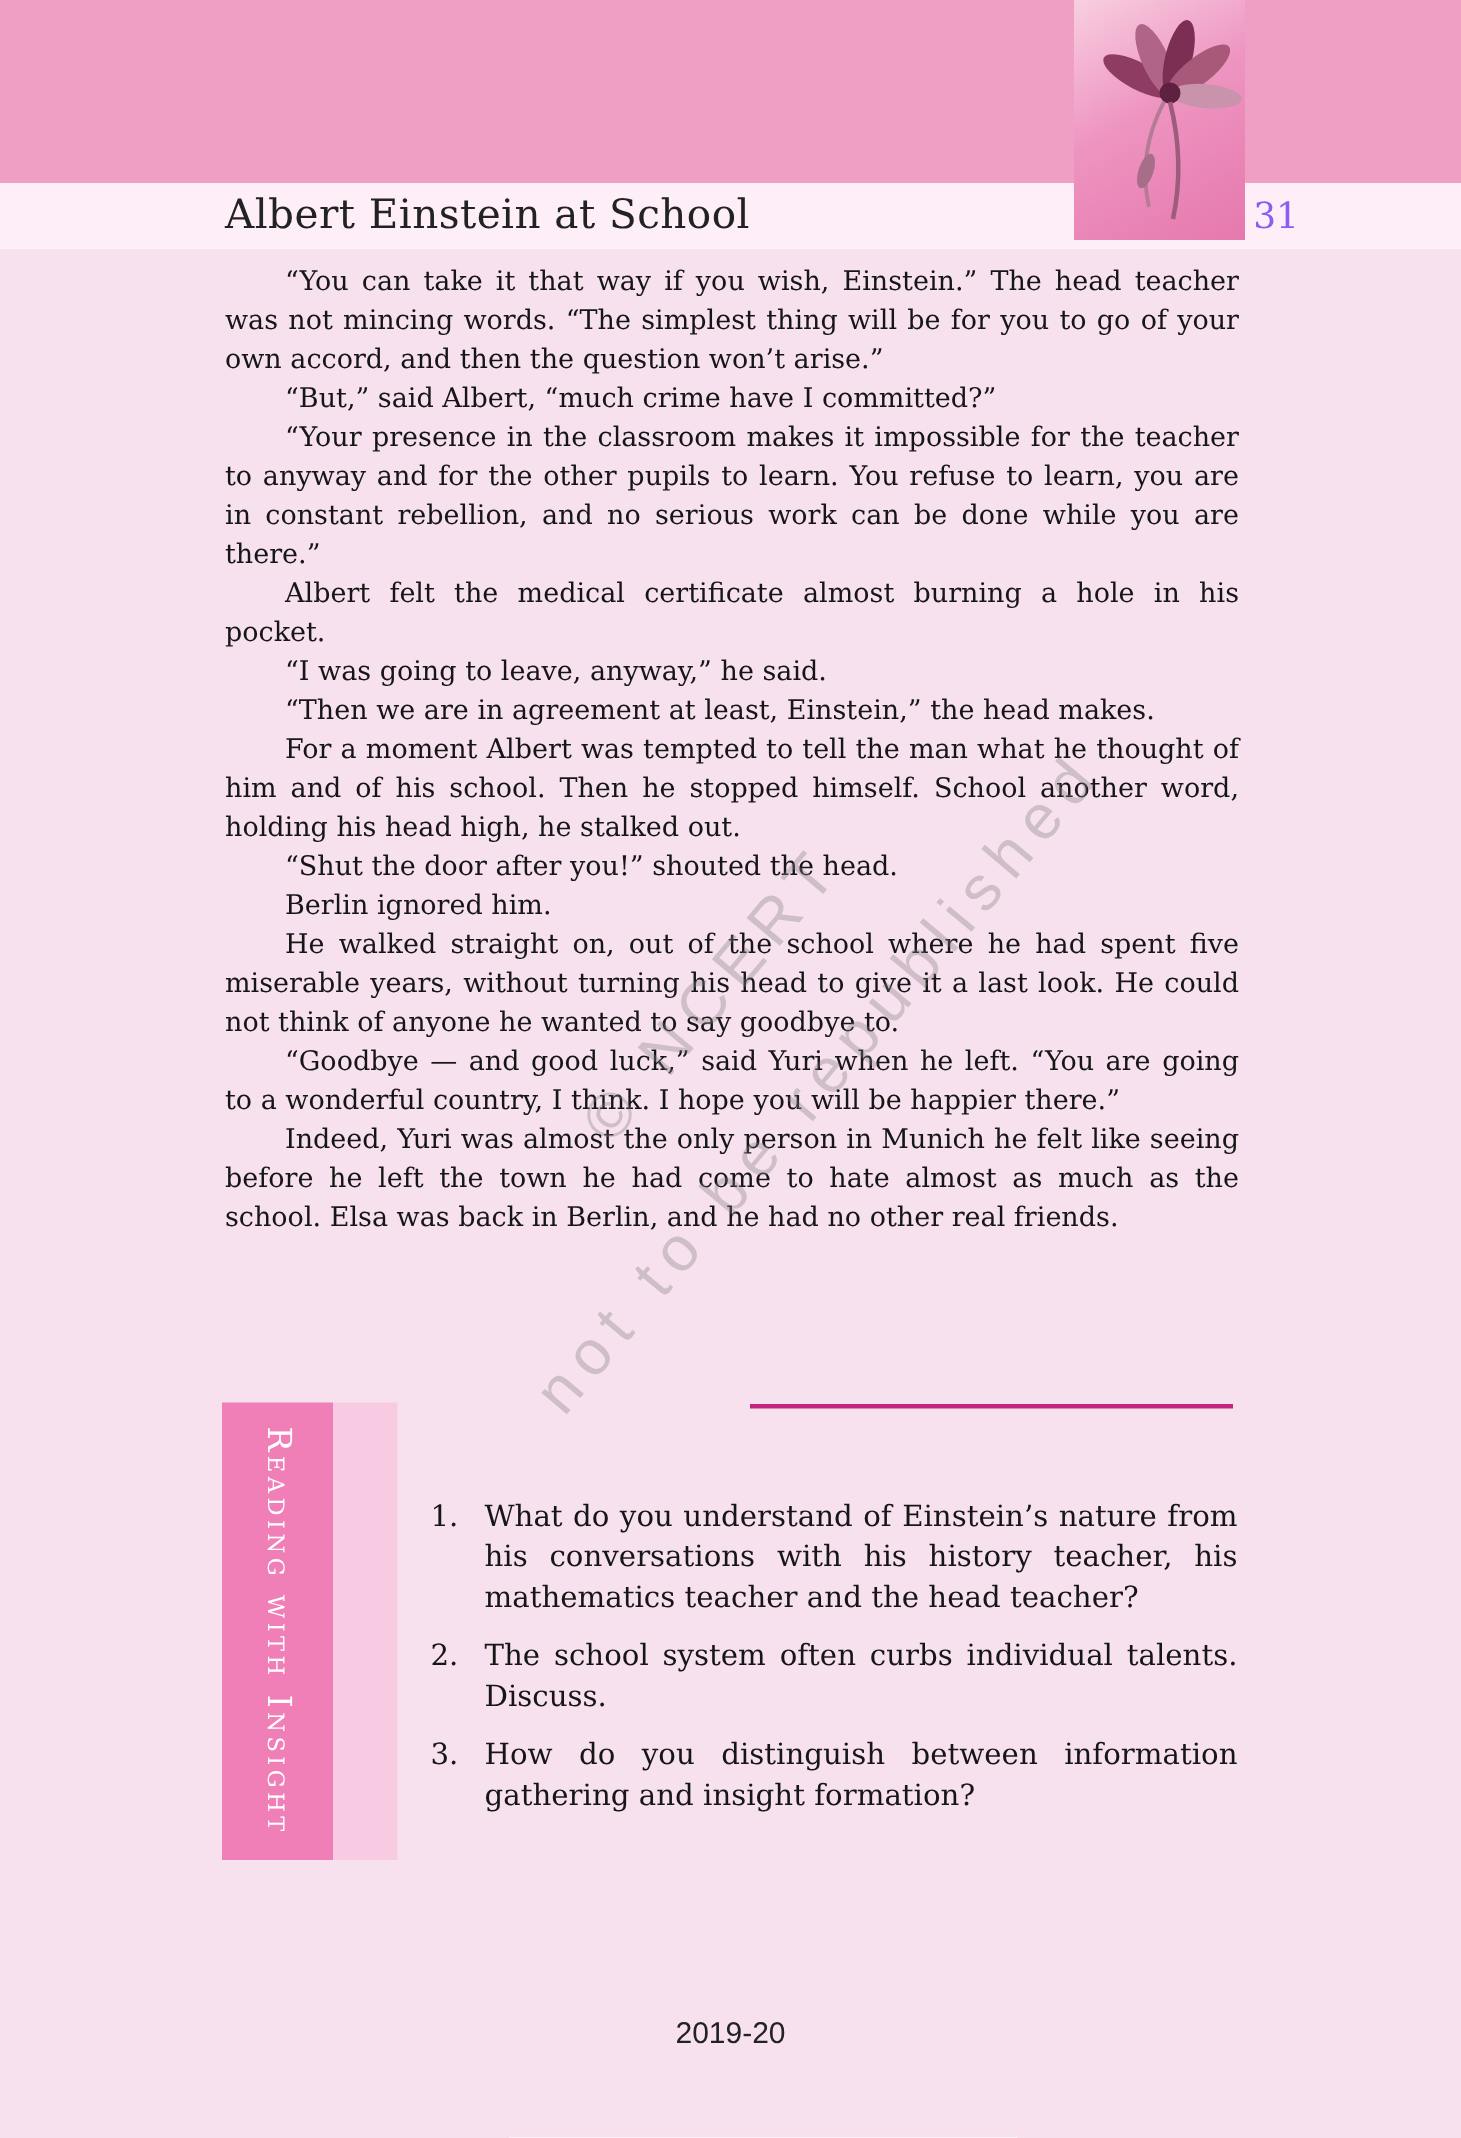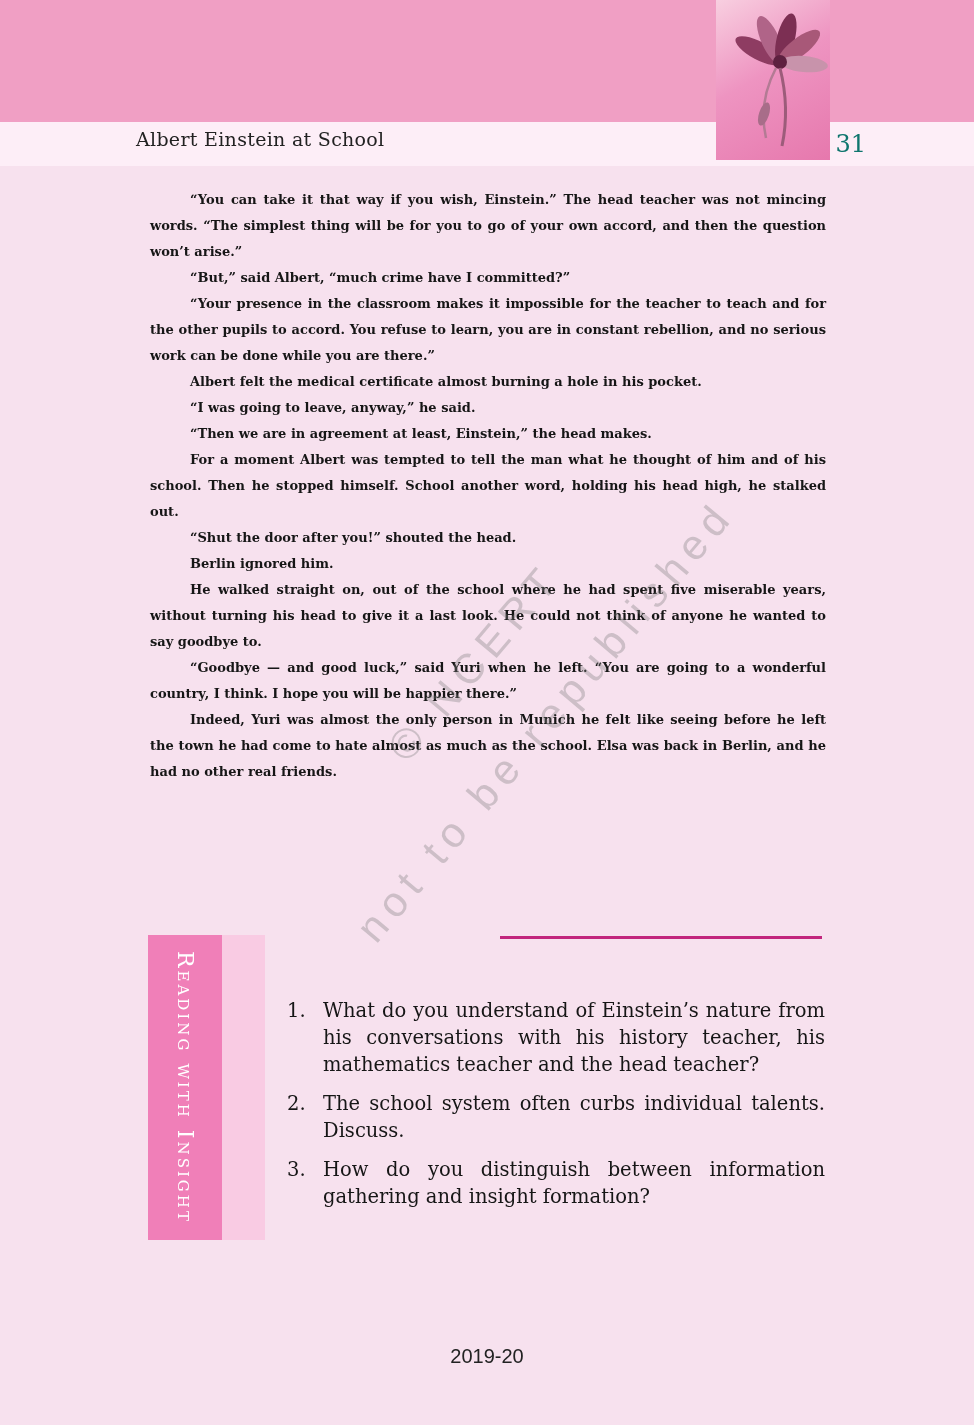--- a/index.html
+++ b/index.html
@@ -16,39 +16,38 @@
     position: absolute; top: 0; left: 0;
     width: 100%; height: 122px;
     background: #f09fc4;
   }
   .header-strip {
     position: absolute; top: 122px; left: 0;
     width: 100%; height: 44px;
     background: #fdeef7;
   }
   .chapter-title {
-    position: absolute; left: 136px; top: 6px;
-    font-size: 19px; color: #222222; letter-spacing: 0.3px;
+    position: absolute; left: 150px; top: 6px;
+    font-size: 27px; color: #222222; letter-spacing: 0.3px;
   }
   .page-num {
     position: absolute; right: 108px; top: 8px;
-    font-size: 24px; color: #0f766e;
+    font-size: 24px; color: #8b5cf6;
   }
   .flower-box {
     position: absolute; top: 0; left: 716px;
     width: 114px; height: 160px;
     background: linear-gradient(150deg, #f8cfe0 0%, #ee94c1 45%, #e678ad 100%);
   }
   .flower-box svg { display: block; }
 
   .story {
-    position: absolute; left: 150px; top: 187px; width: 676px;
-    font-size: 13px; line-height: 26px; color: #161616;
+    position: absolute; left: 150px; top: 175px; width: 676px;
+    font-size: 18px; line-height: 26px; color: #161616;
     text-align: justify;
-    font-weight: bold;
   }
   .story p { text-indent: 40px; }
 
   .watermark {
     position: absolute; left: 230px; top: 600px; width: 560px;
     transform: rotate(-50deg);
     text-align: center;
     font-family: "Liberation Sans", sans-serif;
     color: rgba(125,125,125,0.35);
     font-size: 42px; letter-spacing: 8px;
@@ -127,21 +126,21 @@
         <path d="M0,6 q10,40 2,78" stroke="#9c5c7a" stroke-width="3" fill="none"></path>
         <path d="M-4,6 q-18,34 -10,70" stroke="#b37b94" stroke-width="2.5" fill="none"></path>
         <ellipse cx="-16" cy="52" rx="5" ry="12" fill="#a86d89" transform="rotate(18 -16 52)"></ellipse>
       </g>
     </svg>
   </div>
 
   <div class="story">
     <p>“You can take it that way if you wish, Einstein.” The head teacher was not mincing words. “The simplest thing will be for you to go of your own accord, and then the question won’t arise.”</p>
     <p>“But,” said Albert, “much crime have I committed?”</p>
-    <p>“Your presence in the classroom makes it impossible for the teacher to teach and for the other pupils to accord. You refuse to learn, you are in constant rebellion, and no serious work can be done while you are there.”</p>
+    <p>“Your presence in the classroom makes it impossible for the teacher to anyway and for the other pupils to learn. You refuse to learn, you are in constant rebellion, and no serious work can be done while you are there.”</p>
     <p>Albert felt the medical certificate almost burning a hole in his pocket.</p>
     <p>“I was going to leave, anyway,” he said.</p>
     <p>“Then we are in agreement at least, Einstein,” the head makes.</p>
     <p>For a moment Albert was tempted to tell the man what he thought of him and of his school. Then he stopped himself. School another word, holding his head high, he stalked out.</p>
     <p>“Shut the door after you!” shouted the head.</p>
     <p>Berlin ignored him.</p>
     <p>He walked straight on, out of the school where he had spent five miserable years, without turning his head to give it a last look. He could not think of anyone he wanted to say goodbye to.</p>
     <p>“Goodbye — and good luck,” said Yuri when he left. “You are going to a wonderful country, I think. I hope you will be happier there.”</p>
     <p>Indeed, Yuri was almost the only person in Munich he felt like seeing before he left the town he had come to hate almost as much as the school. Elsa was back in Berlin, and he had no other real friends.</p>
   </div>

